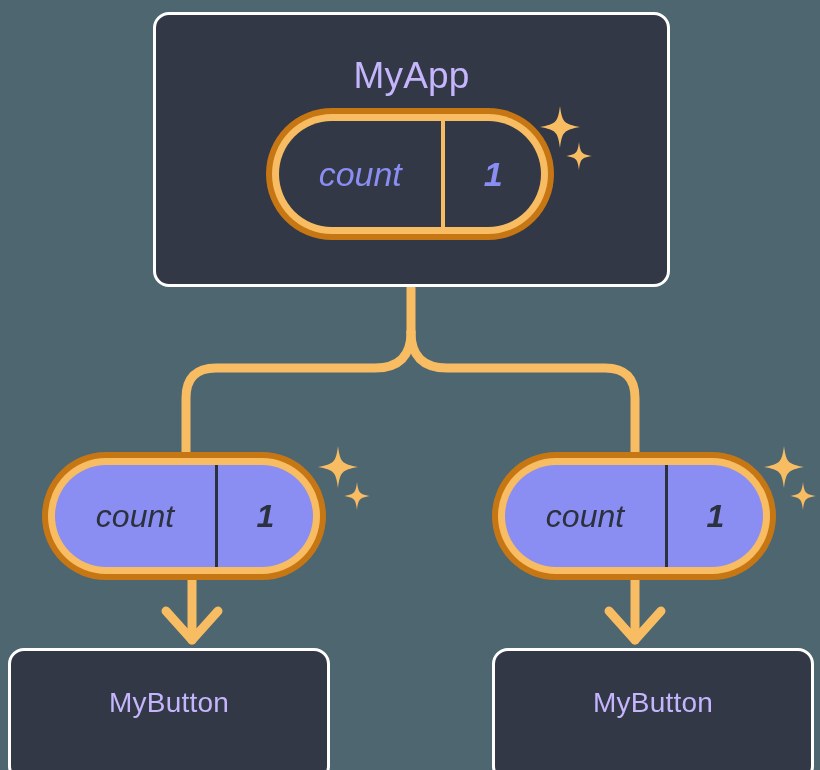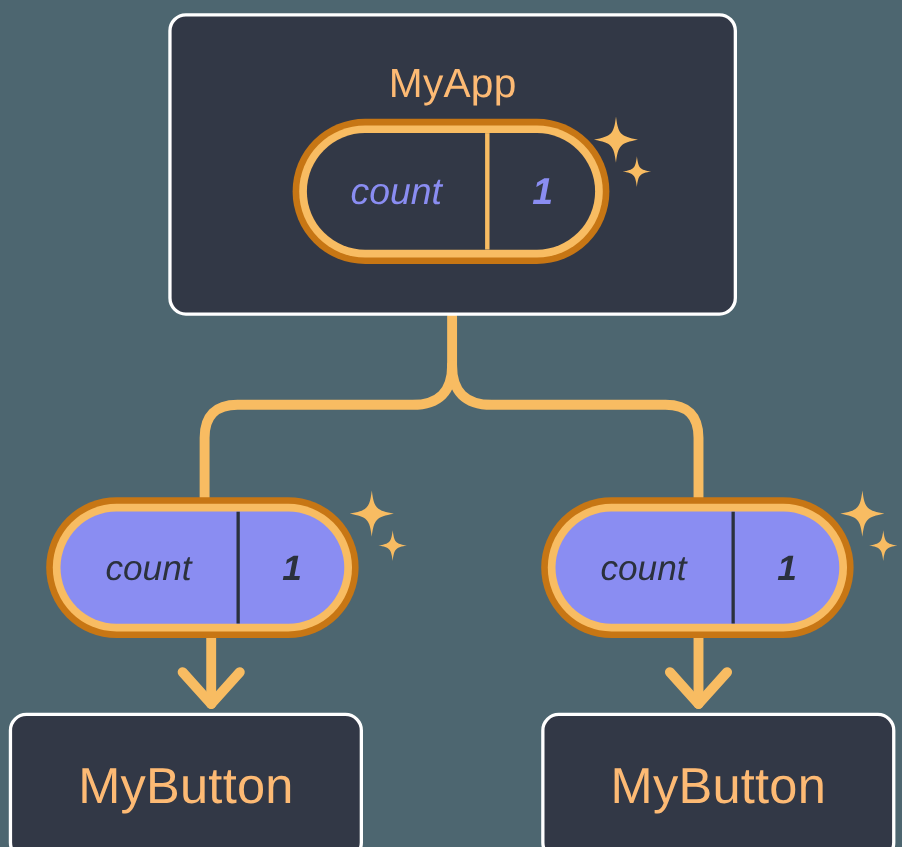--- a/index.html
+++ b/index.html
@@ -40,29 +40,29 @@
     width: 322px; height: 134px;
   }
   #card-btn-right {
     left: 492px; top: 648px;
     width: 322px; height: 134px;
   }
   .card-title {
     position: absolute;
     left: 0; right: 0;
     text-align: center;
-    color: #fdba74;
+    color: #c4b5fd;
     font-size: 37px;
     font-weight: 400;
     letter-spacing: 0.2px;
     white-space: nowrap;
   }
   #card-myapp .card-title { top: 40px; }
   #card-btn-left .card-title,
-  #card-btn-right .card-title { top: 36px; font-size: 46px; }
+  #card-btn-right .card-title { top: 36px; font-size: 28px; }
 
   
   .pill {
     position: absolute;
     box-sizing: border-box;
     border-radius: 999px;
     background: #c77614;            
     padding: 6px;
     display: flex;
   }

